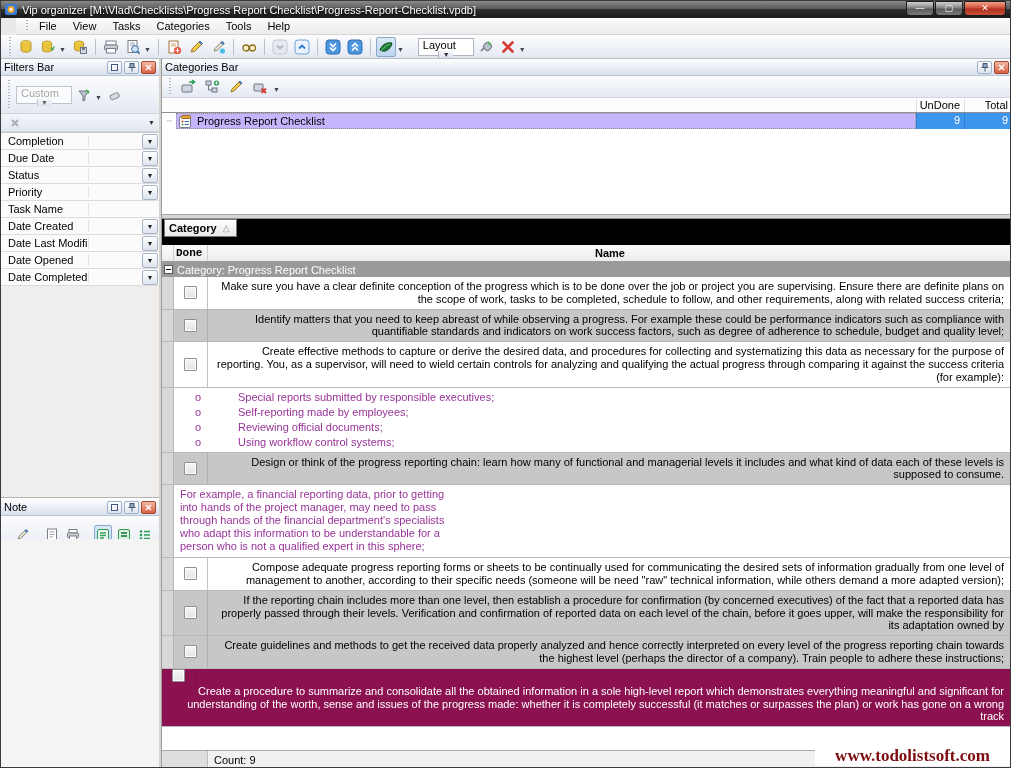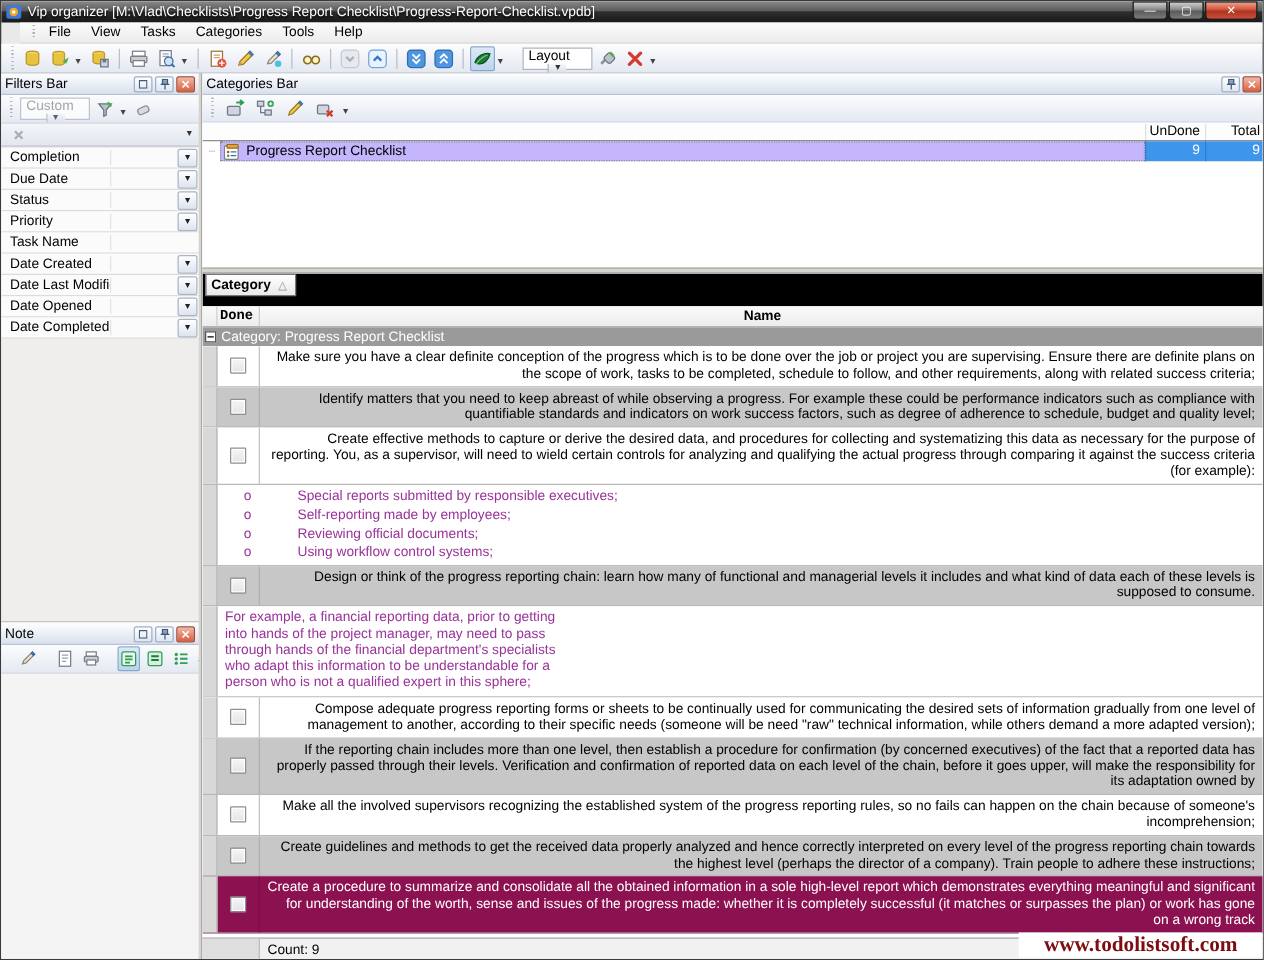--- a/index.html
+++ b/index.html
@@ -42,21 +42,21 @@
   
   .left-col { position:absolute; left:0; top:58px; width:158px; height:710px; background:#efeeec; }
   .v-splitter { position:absolute; left:158px; top:58px; width:3px; height:710px; background:#d7d4cf; border-right:1px solid #9b9b9b; }
   .panel-titlebar { height:17px; background:linear-gradient(#fcfdfe,#d9e1ee); border-bottom:1px solid #b9c2d2;
     display:flex; align-items:center; padding:0 3px; }
   .panel-title { flex:1; font-size:11px; }
   .pt-btn { width:15px; height:13px; margin-left:2px; display:flex; align-items:center; justify-content:center;
     border:1px solid #9fb0c8; border-radius:2px; background:linear-gradient(#ffffff,#dfe6f0); }
   .pt-btn.close { background:linear-gradient(#f3b8a6,#d95f3f); border-color:#a04a33; color:#fff; }
   .pt-btn svg { display:block; }
-  .panel-toolbar { height:23px; background:linear-gradient(#fbfcfd,#e4e9f2); border-bottom:1px solid #cdd4e0;
+  .panel-toolbar { height:38px; background:linear-gradient(#fbfcfd,#e4e9f2); border-bottom:1px solid #cdd4e0;
     display:flex; align-items:center; padding-left:3px; gap:3px; }
 
   .filters-panel { position:absolute; left:0; top:0; width:158px; height:439px; background:#efeeec; border-bottom:1px solid #b5b5b5; }
   .filters-tb2 { height:18px; display:flex; align-items:center; padding-left:6px; background:linear-gradient(#f3f5f9,#e2e7f0); border-bottom:1px solid #cdd4e0; }
   .filters-tb2 .spacer { flex:1; }
   .small-caret { font-size:7px; color:#333; margin-right:4px; }
   .filter-rows { border-top:1px solid #c9c9c9; }
   .filter-row { height:17px; background:#fbfbfb; border-bottom:1px solid #dcdcdc; display:flex; align-items:center; }
   .filter-row .f-label { width:88px; padding-left:7px; border-right:1px solid #e3e3e3; white-space:nowrap; overflow:hidden; }
   .filter-row .f-value { flex:1; }
@@ -100,21 +100,21 @@
   .collapse-box::after { content:""; position:absolute; left:1px; right:1px; top:3px; height:1px; background:#000; }
   .rows { flex:1; background:#fff; overflow:hidden; }
 
   .t-row { display:flex; border-bottom:1px solid #b9b9b9;text-align:right; }
   .cell-indent { width:12px; background:#d8d8d8; border-right:1px solid #b5b5b5; flex:none; }
   .cell-done { width:34px; border-right:1px solid #c2c2c2; flex:none; display:flex; align-items:center; justify-content:center; }
   .cell-name { flex:1; padding:3px 8px 3px 6px; line-height:12.8px; }
   .t-row.white { background:#fff; }
   .t-row.gray  { background:#c7c7c7; }
   .t-row.gray .cell-done { border-right-color:#b0b0b0; }
-  .t-row.selected { background:#8c1150; color:#fff; }
+  .t-row.selected { background:#8c1150; color:#fff;flex-direction:column; }
   .t-row.selected .cell-done { border-right-color:#7a0e45; }
   .cb { width:13px; height:13px; border:1px solid #8e9096; background:linear-gradient(#f6f6f6,#e4e4e4); border-radius:1px; box-shadow:inset 0 0 0 1px #fff; }
 
   .bullets-block, .note-block { border-bottom:1px solid #b9b9b9; background:#fff; display:flex; }
   .bullets-lines { flex:1; padding:2px 0; }
   .bullet-line { display:flex; line-height:15px; color:#993399; }
   .bullet-marker { width:38px; padding-left:21px; flex:none; }
   .bullet-text { padding-left:26px; }
   .note-lines { flex:1; padding:3px 0 4px 6px; color:#993399; line-height:13px; }
 
@@ -621,27 +621,20 @@
             </span>
             <div class="cell-name">Compose adequate progress reporting forms or sheets to be continually used for communicating the desired sets of information gradually from one level of management to another, according to their specific needs (someone will be need "raw" technical information, while others demand a more adapted version);</div>
           </div>
           <div class="t-row gray">
             <span class="cell-indent"></span>
             <span class="cell-done">
               <span class="cb"></span>
             </span>
             <div class="cell-name">If the reporting chain includes more than one level, then establish a procedure for confirmation (by concerned executives) of the fact that a reported data has properly passed through their levels. Verification and confirmation of reported data on each level of the chain, before it goes upper, will make the responsibility for its adaptation owned by</div>
           </div>
-          <div class="t-row white">
-            <span class="cell-indent"></span>
-            <span class="cell-done">
-              <span class="cb"></span>
-            </span>
-            <div class="cell-name">Make all the involved supervisors recognizing the established system of the progress reporting rules, so no fails can happen on the chain because of someone's incomprehension;</div>
-          </div>
           <div class="t-row gray">
             <span class="cell-indent"></span>
             <span class="cell-done">
               <span class="cb"></span>
             </span>
             <div class="cell-name">Create guidelines and methods to get the received data properly analyzed and hence correctly interpreted on every level of the progress reporting chain towards the highest level (perhaps the director of a company). Train people to adhere these instructions;</div>
           </div>
           <div class="t-row selected">
             <span class="cell-indent"></span>
             <span class="cell-done">

